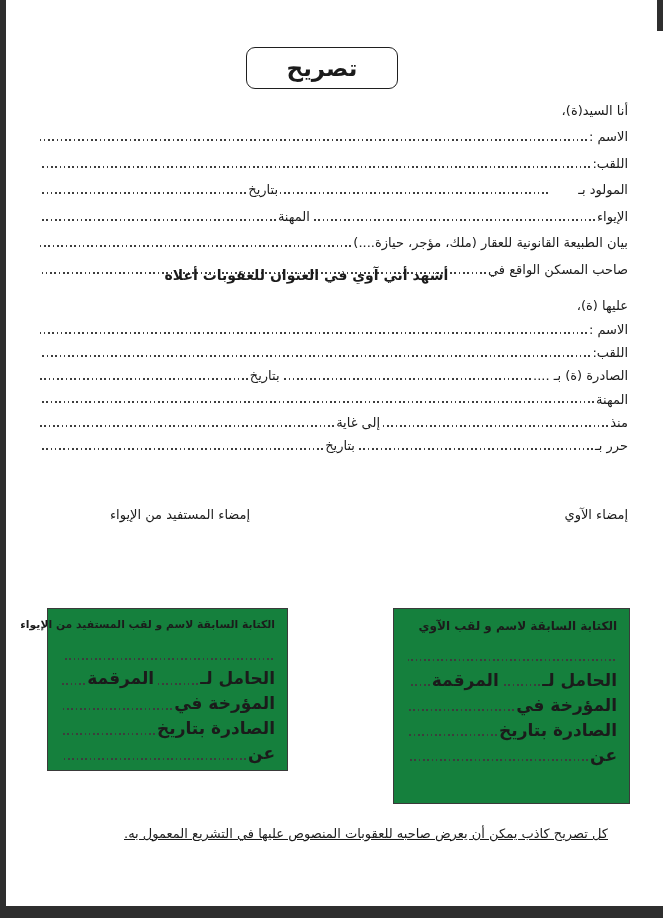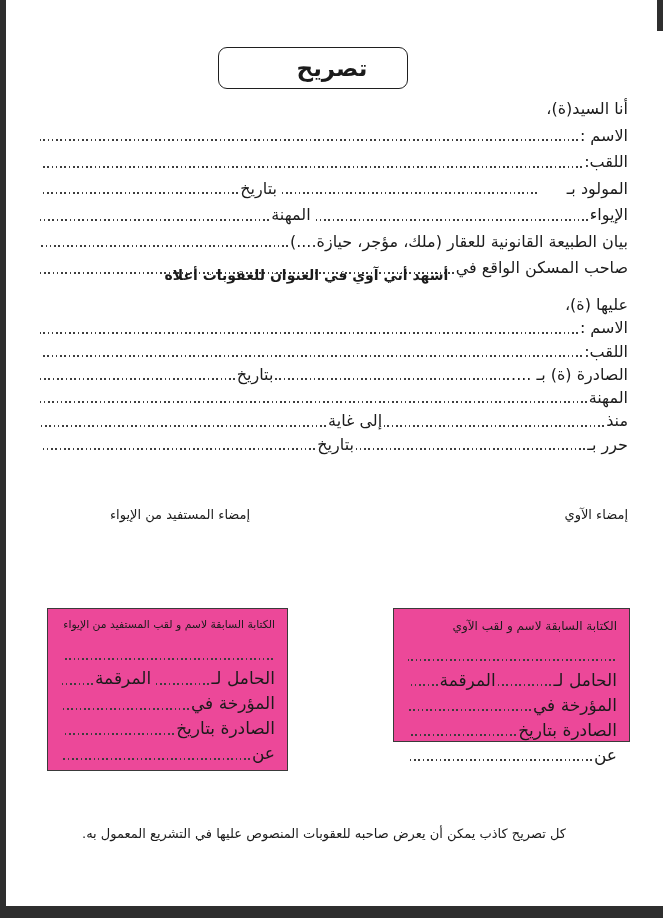--- a/index.html
+++ b/index.html
@@ -11,34 +11,34 @@
     direction:rtl;
     font-family:"DejaVu Sans",sans-serif;
     color:#1b1b1b;
   }
   
   .edge-left{position:absolute;left:0;top:0;width:6px;height:100%;background:#2e2e2e;}
   .edge-bottom{position:absolute;left:0;bottom:0;width:100%;height:12px;background:#2e2e2e;}
   .edge-topright{position:absolute;right:0;top:0;width:6px;height:31px;background:#2e2e2e;}
 
   .title-box{
-    position:absolute;top:47px;left:218px;
+    position:absolute;top:47px;left:246px;
     width:150px;height:40px;
     border:1.6px solid #1f1f1f;border-radius:9px;
     display:flex;align-items:center;justify-content:center;
-    font-size:23px;font-weight:bold;padding-left:38px;
+    font-size:23px;font-weight:bold;
   }
 
   .body-block{position:absolute;right:35px;left:38px;}
   .sec1{top:92px;}
   .sec2{top:291px;}
   .row{display:flex;align-items:flex-end;}
   .sec1 .row{height:26.5px;}
   .sec2 .row{height:23.3px;}
-  .lbl{line-height:1.15;font-size:16px;white-space:nowrap;}
+  .lbl{line-height:1.15;font-size:13px;white-space:nowrap;}
   .dots{
     flex:1 1 auto;height:2px;margin:0 2px 4px 2px;
     background:repeating-linear-gradient(to left,#3d3d3d 0 1.6px,transparent 1.6px 4.3px);
   }
   .f13{flex-grow:1.3;} .f12{flex-grow:1.2;} .f10{flex-grow:1;} .f06{flex-grow:0.55;}
   .gap{width:28px;flex:0 0 auto;}
 
   .attestation{
     position:absolute;top:267px;left:0;width:100%;
     text-align:center;font-weight:bold;font-size:14px;
@@ -47,34 +47,35 @@
   .attestation-inner{display:inline-block;transform:translateX(0);}
 
   .sig-row{
     position:absolute;top:507px;right:35px;left:38px;
     display:flex;justify-content:space-between;align-items:flex-start;
     padding-left:72px;box-sizing:border-box;font-size:13px;
   }
 
   .note-box{
     position:absolute;
-    border:1.5px solid #3a3a3a;background:#ec4899;
+    border:1.5px solid #3a3a3a;background:#15803d;
     padding:10px 12px 8px 12px;box-sizing:border-box;
     font-size:12.5px;
-  }
-  .box-host{top:608px;left:393px;width:237px;height:134px;}
+    font-weight:bold;
+  }
+  .box-host{top:608px;left:393px;width:237px;height:196px;}
   .box-benef{top:608px;left:47px;width:241px;height:163px;}
   .note-box .box-title{line-height:1.2;margin-bottom:7px;white-space:nowrap;font-size:12px;}
   .box-benef .box-title{font-size:10.8px;}
   .note-box .row{height:25px;}
   .note-box .lbl{font-size:17px;}
 
   .warning{
     position:absolute;top:826px;right:55px;left:40px;
-    font-size:13px;text-align:center;
+    font-size:13px;text-align:right;text-decoration:underline;
   }
 </style>
 </head>
 <body>
 
 <div class="page">
 
   <div class="edge-left"></div>
   <div class="edge-bottom"></div>
   <div class="edge-topright"></div>

